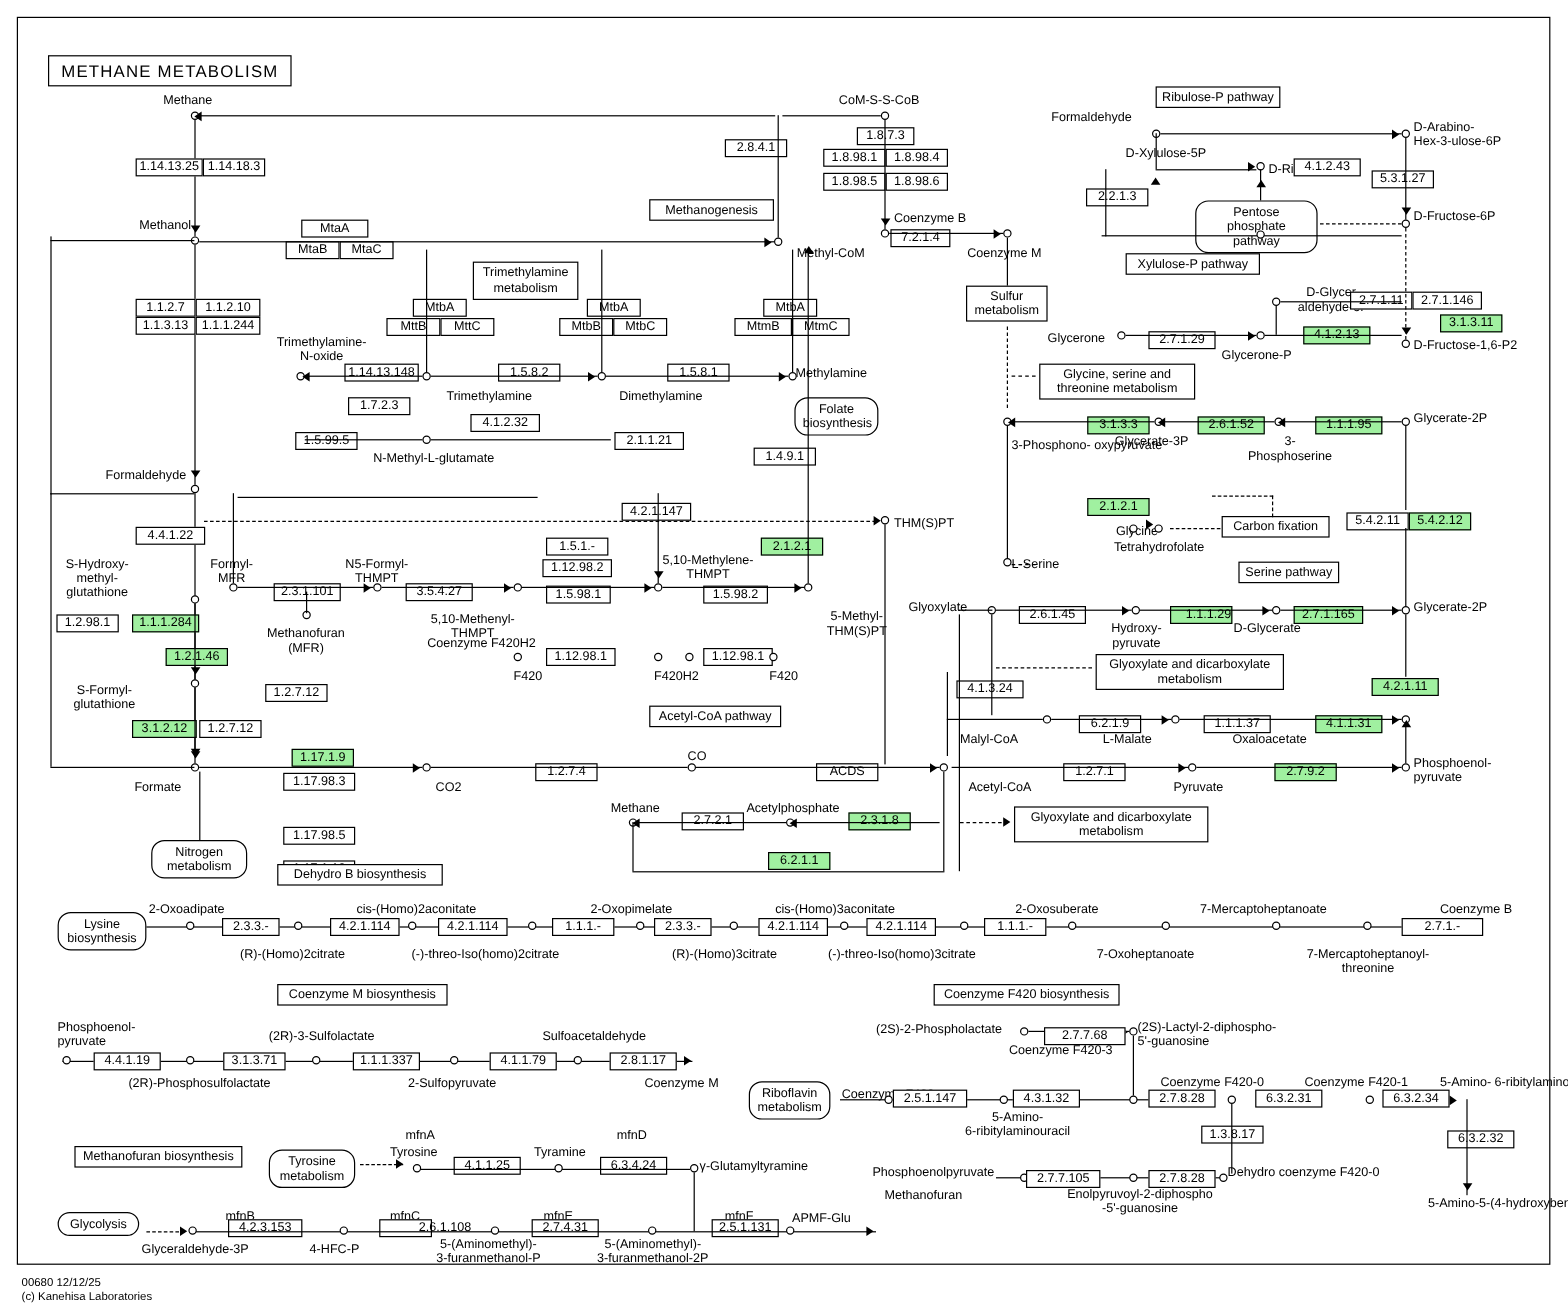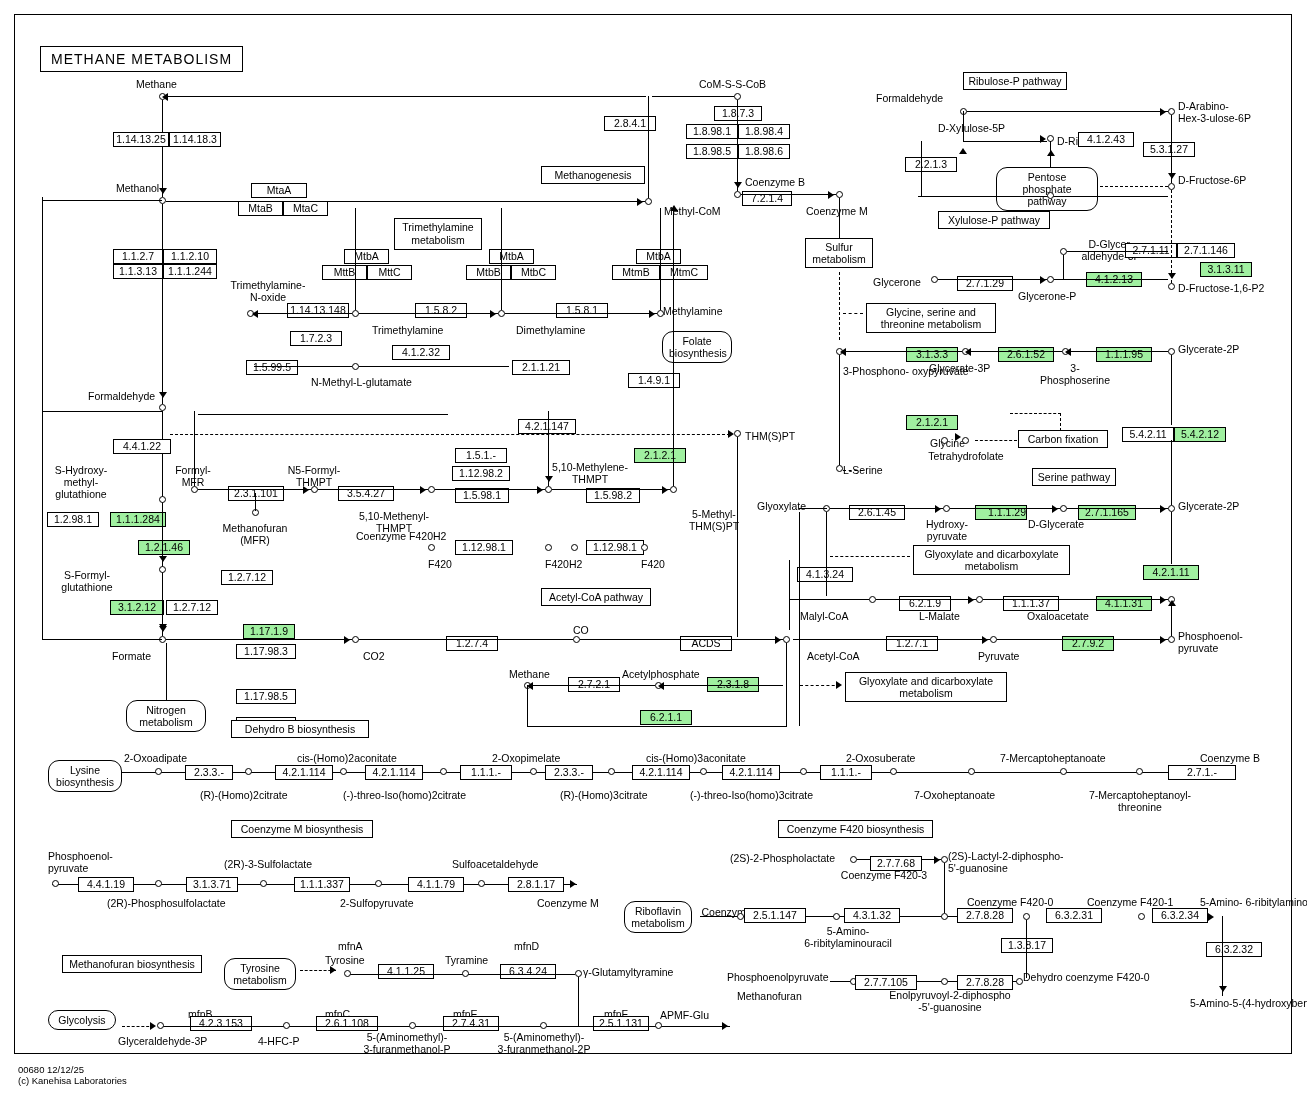--- a/index.html
+++ b/index.html
@@ -500,21 +500,21 @@
   <div class="enz" style="left:508px;top:877px;width:56px;">2.8.1.17</div>
 
   <div class="box" style="left:778px;top:820px;width:155px;">Coenzyme F420 biosynthesis</div>
   <div class="lbl" style="left:730px;top:852px;">(2S)-2-Phospholactate</div>
   <div class="lbl" style="left:948px;top:850px;white-space:pre-line;line-height:12px;">(2S)-Lactyl-2-diphospho-
 5'-guanosine</div>
   <div class="node" style="left:850px;top:856px;"></div>
   <div class="node" style="left:941px;top:856px;"></div>
   <div class="hl" style="left:857px;top:859px;width:84px;"></div>
   <div class="ar ar-r" style="left:934px;top:856px;"></div>
-  <div class="enz" style="left:870px;top:856px;width:52px;">2.7.7.68</div>
+  <div class="enz" style="left:870px;top:856px;width:68px;">2.7.7.68</div>
 
   <div class="lbl c" style="left:836px;top:869px;width:96px;white-space:pre-line;">Coenzyme F420-3</div>
   <div class="lbl c" style="left:695px;top:906px;width:90px;white-space:pre-line;">Coenzyme F420</div>
   <div class="rbox" style="left:624px;top:901px;width:68px;white-space:pre-line;line-height:12px;">Riboflavin
 metabolism</div>
   <div class="lbl c" style="left:770px;top:925px;width:156px;white-space:pre-line;">5-Amino-
 6-ribitylaminouracil</div>
   <div class="lbl" style="left:967px;top:896px;">Coenzyme F420-0</div>
   <div class="lbl" style="left:1087px;top:896px;">Coenzyme F420-1</div>
   <div class="lbl" style="left:1200px;top:896px;">5-Amino-
@@ -577,21 +577,21 @@
   <div class="lbl" style="left:258px;top:1035px;">4-HFC-P</div>
   <div class="lbl c" style="left:355px;top:1031px;width:104px;white-space:pre-line;">5-(Aminomethyl)-
 3-furanmethanol-P</div>
   <div class="lbl c" style="left:492px;top:1031px;width:104px;white-space:pre-line;">5-(Aminomethyl)-
 3-furanmethanol-2P</div>
   <div class="lbl" style="left:188px;top:1008px;">mfnB</div>
   <div class="lbl" style="left:325px;top:1008px;">mfnC</div>
   <div class="lbl" style="left:453px;top:1008px;">mfnE</div>
   <div class="lbl" style="left:604px;top:1008px;">mfnF</div>
   <div class="enz" style="left:190px;top:1016px;width:62px;">4.2.3.153</div>
-  <div class="enz" style="left:316px;top:1016px;width:62px;">2.6.1.108</div>
+  <div class="enz" style="left:316px;top:1016px;width:44px;padding-left:32px;">2.6.1.108</div>
   <div class="enz" style="left:443px;top:1016px;width:56px;">2.7.4.31</div>
   <div class="enz" style="left:593px;top:1016px;width:56px;">2.5.1.131</div>
   <div class="hl" style="left:160px;top:1026px;width:570px;"></div>
   <div class="node" style="left:157px;top:1022px;"></div>
   <div class="node" style="left:283px;top:1022px;"></div>
   <div class="node" style="left:409px;top:1022px;"></div>
   <div class="node" style="left:540px;top:1022px;"></div>
   <div class="node" style="left:655px;top:1022px;"></div>
   <div class="ar ar-r" style="left:722px;top:1022px;"></div>
   <div class="hld" style="left:122px;top:1026px;width:32px;"></div>

